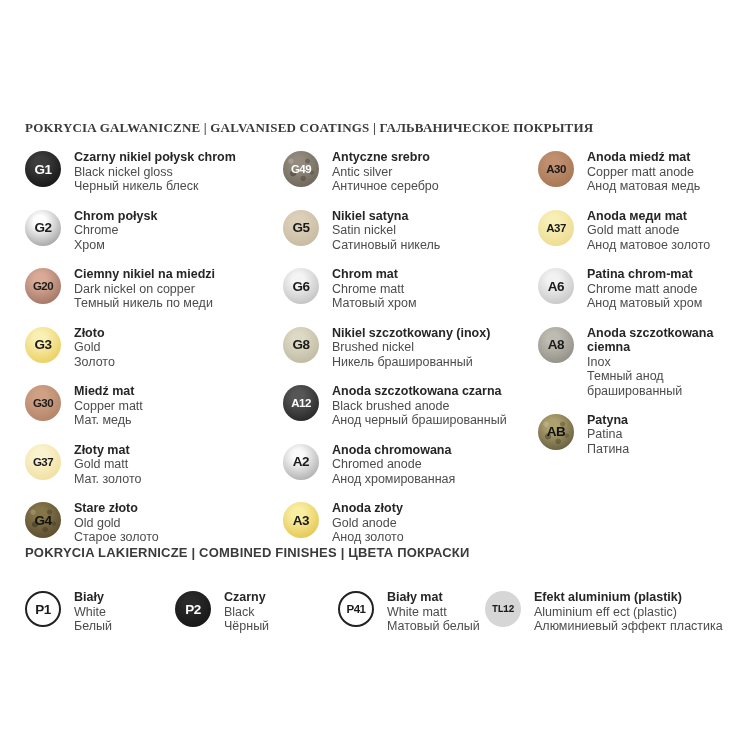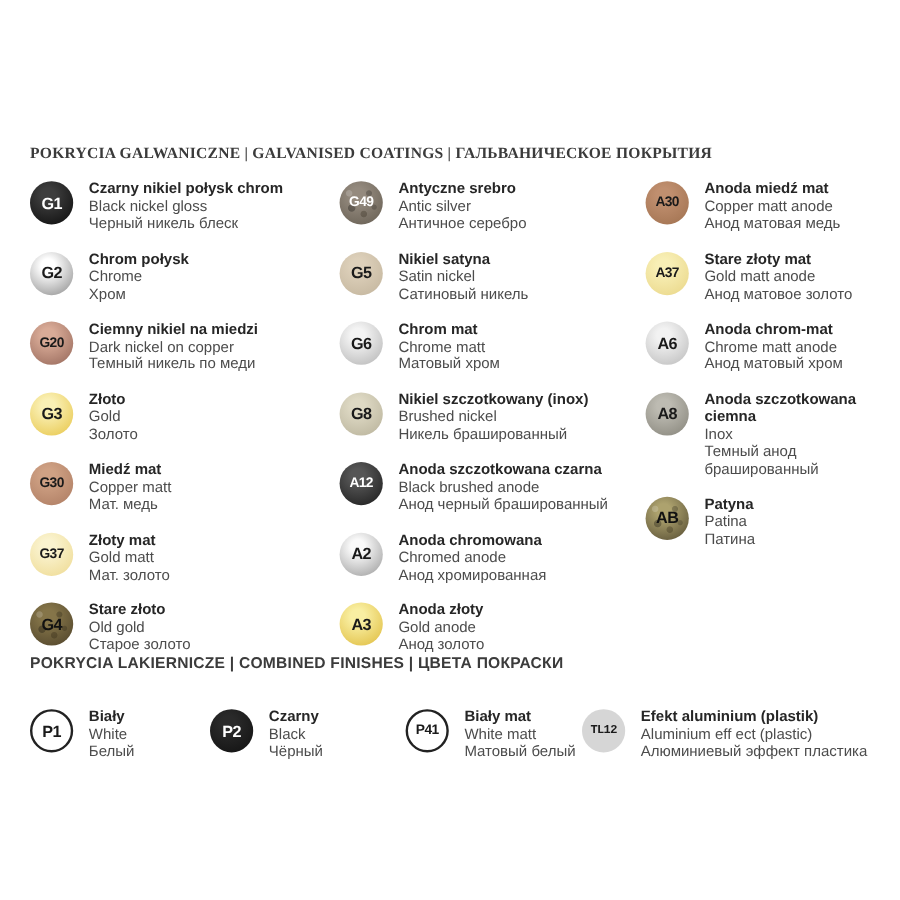--- a/index.html
+++ b/index.html
@@ -189,31 +189,31 @@
           <div class="pl">Anoda miedź mat</div>
           <div class="en">Copper matt anode</div>
           <div class="ru">Анод матовая медь</div>
         </div>
       </div>
       <div class="item">
         <div class="swatch" style="background: radial-gradient(circle at 42% 32%, rgb(248, 239, 182) 18%, rgb(233, 214, 135) 96%); color: rgb(26, 26, 26); font-size: 11.5px;">
           <span>A37</span>
         </div>
         <div class="labels">
-          <div class="pl">Stare złoty mat</div>
+          <div class="pl">Anoda меди mat</div>
           <div class="en">Gold matt anode</div>
           <div class="ru">Анод матовое золото</div>
         </div>
       </div>
       <div class="item">
         <div class="swatch" style="background: radial-gradient(circle at 42% 32%, rgb(242, 242, 242) 18%, rgb(188, 188, 188) 96%); color: rgb(26, 26, 26); font-size: 13.5px;">
           <span>A6</span>
         </div>
         <div class="labels">
-          <div class="pl">Anoda chrom-mat</div>
+          <div class="pl">Patina chrom-mat</div>
           <div class="en">Chrome matt anode</div>
           <div class="ru">Анод матовый хром</div>
         </div>
       </div>
       <div class="item">
         <div class="swatch" style="background: radial-gradient(circle at 42% 32%, rgb(189, 187, 178) 18%, rgb(135, 133, 123) 96%); color: rgb(26, 26, 26); font-size: 13.5px;">
           <span>A8</span>
         </div>
         <div class="labels">
           <div class="pl">Anoda szczotkowana ciemna</div>

